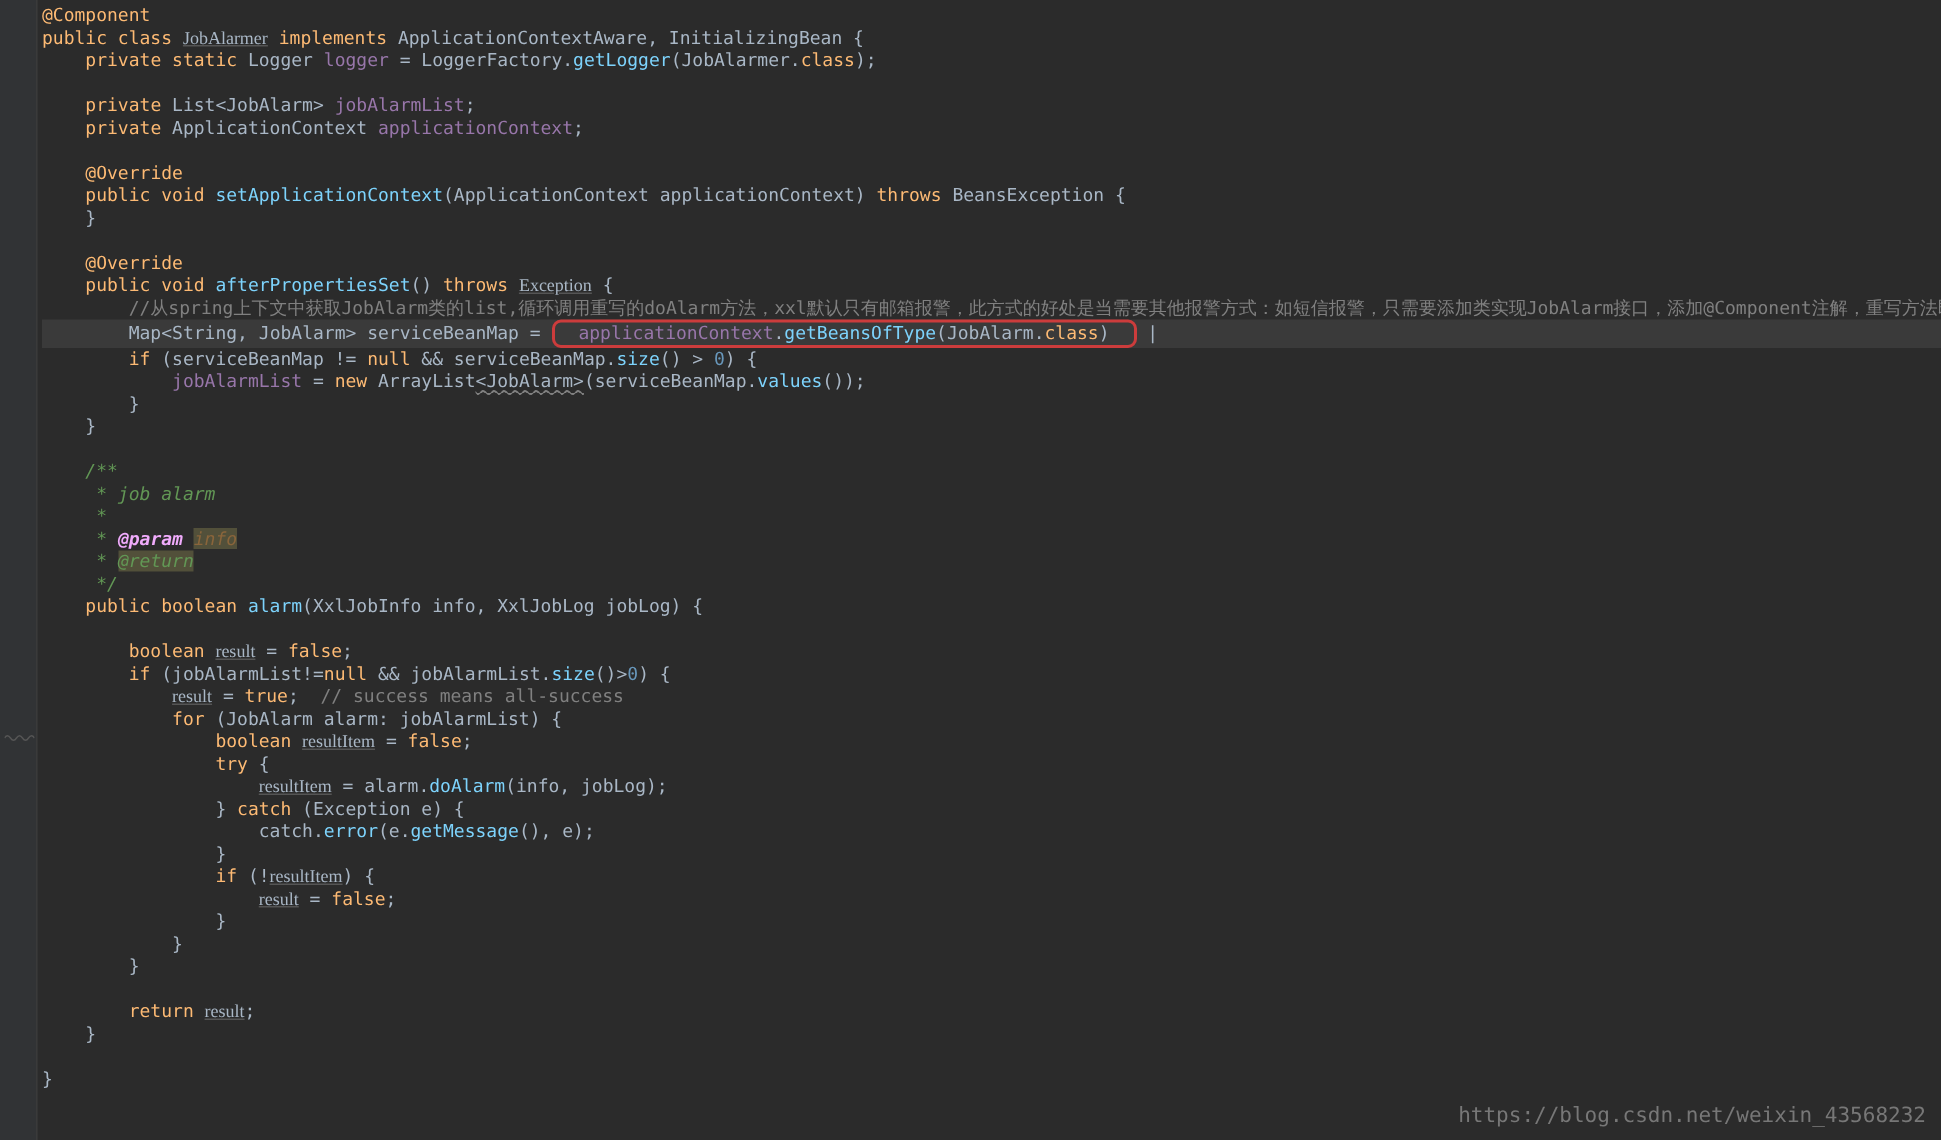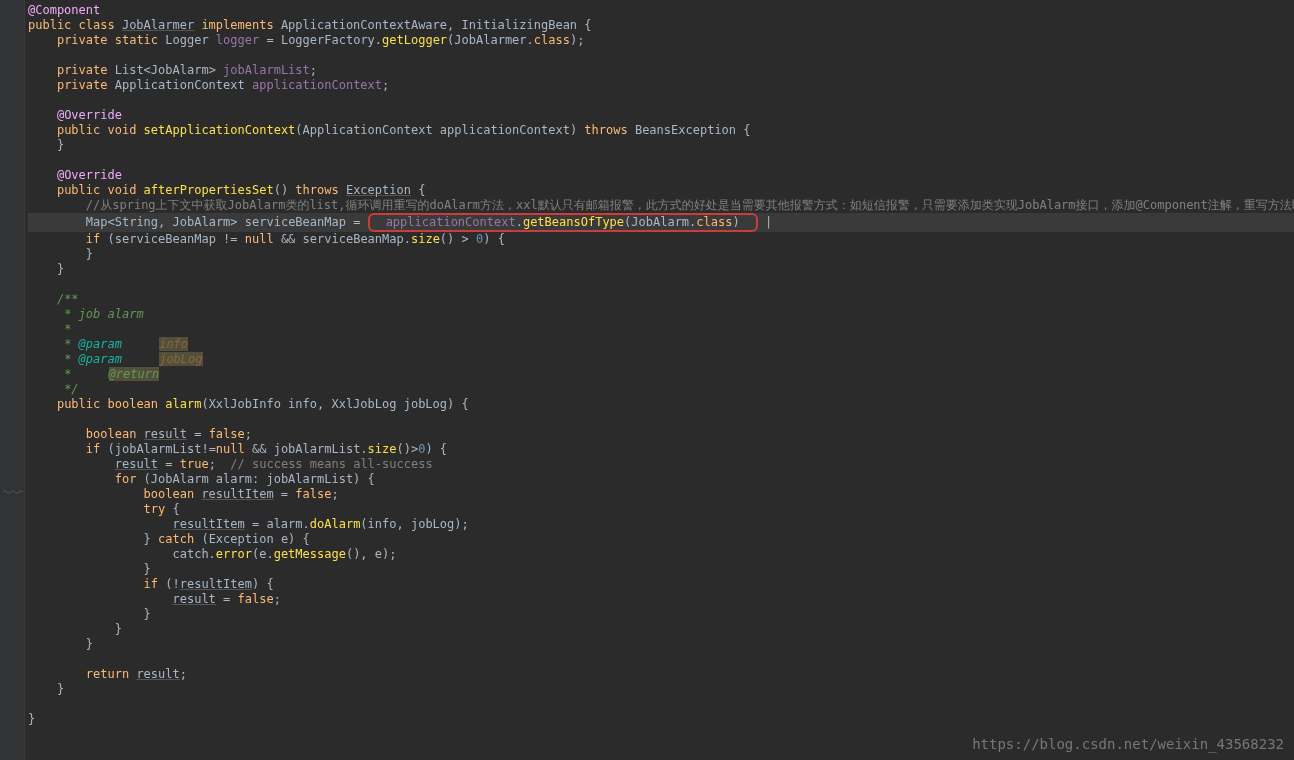--- a/index.html
+++ b/index.html
@@ -29,29 +29,29 @@
     }
     .line { white-space: pre; }
     .highlighted-line {
       background: #3a3a3a;
       display: block;
       width: 100%;
     }
     .kw { color: #fdba74; }
     .type { color: #a9b7c6; }
     .field { color: #9876aa; }
-    .method { color: #fde047; }
+    .method { color: #7dd3fc; }
     .num { color: #6897bb; }
     .cmt { color: #808080; }
     .cmt-doc { color: #629755; font-style: italic; }
-    .cmt-tag { color: #14b8a6; font-weight: normal; }
+    .cmt-tag { color: #f0abfc; font-weight: bold; }
     .cmt-param { color: #8a653b; font-style: italic; }
-    .cmt-hl { background: #52503a; margin-left: 30px; }
-    .anno { color: #f0abfc; }
-    .under { text-decoration: underline; text-decoration-color: #555; }
+    .cmt-hl { background: #52503a; }
+    .anno { color: #fdba74; }
+    .under { text-decoration: underline; text-decoration-color: #555; font-family: Liberation Serif, serif; }
     .wavy { text-decoration: underline wavy #808080; }
     .red-box {
       display: inline-block;
       border: 2px solid #cc3c3c;
       border-radius: 6px;
       padding: 0 16px;
     }
     .watermark {
       position: absolute;
       bottom: 8px;
@@ -89,28 +89,28 @@
 <div class="line"> </div>
 <div class="line">    <span class="anno">@Override</span></div>
 <div class="line">    <span class="kw">public void </span><span class="method">setApplicationContext</span><span>(</span><span>ApplicationContext </span><span>applicationContext) </span><span class="kw">throws </span><span>BeansException {</span></div>
 <div class="line">    <span>}</span></div>
 <div class="line"> </div>
 <div class="line">    <span class="anno">@Override</span></div>
 <div class="line">    <span class="kw">public void </span><span class="method">afterPropertiesSet</span><span>() </span><span class="kw">throws </span><span class="under">Exception</span><span> {</span></div>
 <div class="line">        <span class="cmt">//从spring上下文中获取JobAlarm类的list,循环调用重写的doAlarm方法，xxl默认只有邮箱报警，此方式的好处是当需要其他报警方式：如短信报警，只需要添加类实现JobAlarm接口，添加@Component注解，重写方法即可。</span></div>
 <div class="line highlighted-line">        <span class="type">Map</span><span>&lt;</span><span class="type">String</span><span>, </span><span class="type">JobAlarm</span><span>&gt; </span><span>serviceBeanMap</span><span> = </span><span class="red-box"><span class="field">applicationContext</span><span>.</span><span class="method">getBeansOfType</span><span>(</span><span>JobAlarm</span><span>.</span><span class="kw">class</span><span>)</span></span><span> |</span></div>
 <div class="line">        <span class="kw">if </span><span>(serviceBeanMap != </span><span class="kw">null</span><span> &amp;&amp; </span><span>serviceBeanMap.</span><span class="method">size</span><span>() &gt; </span><span class="num">0</span><span>) {</span></div>
+<div class="line">            <span class="field">jobAlarmList</span><span> = </span><span class="kw">new </span><span>ArrayList</span><span class="wavy">&lt;JobAlarm&gt;</span><span>(serviceBeanMap.</span><span class="method">values</span><span>());</span></div>
 <div class="line">        <span>}</span></div>
 <div class="line">    <span>}</span></div>
 <div class="line"> </div>
 <div class="line">    <span class="cmt-doc">/**</span></div>
 <div class="line">    <span class="cmt-doc"> * job alarm</span></div>
 <div class="line">    <span class="cmt-doc"> *</span></div>
 <div class="line">    <span class="cmt-doc"> * </span><span class="cmt-doc cmt-tag">@param </span><span class="cmt-param cmt-hl">info</span></div>
-<div class="line">    <span class="cmt-doc"> * </span><span class="cmt-doc cmt-tag">@param </span><span class="cmt-param cmt-hl">jobLog</span></div>
 <div class="line">    <span class="cmt-doc"> * </span><span class="cmt-doc cmt-hl">@return</span></div>
 <div class="line">    <span class="cmt-doc"> */</span></div>
 <div class="line">    <span class="kw">public boolean </span><span class="method">alarm</span><span>(XxlJobInfo info, XxlJobLog jobLog) {</span></div>
 <div class="line"> </div>
 <div class="line">        <span class="kw">boolean </span><span class="under">result</span><span> = </span><span class="kw">false</span><span>;</span></div>
 <div class="line">        <span class="kw">if </span><span>(jobAlarmList!=</span><span class="kw">null</span><span> &amp;&amp; </span><span>jobAlarmList.</span><span class="method">size</span><span>()&gt;</span><span class="num">0</span><span>) {</span></div>
 <div class="line">            <span class="under">result</span><span> = </span><span class="kw">true</span><span>;</span><span class="cmt">  // success means all-success</span></div>
 <div class="line">            <span class="kw">for </span><span>(JobAlarm alarm: jobAlarmList) {</span></div>
 <div class="line">                <span class="kw">boolean </span><span class="under">resultItem</span><span> = </span><span class="kw">false</span><span>;</span></div>
 <div class="line">                <span class="kw">try </span><span>{</span></div>

